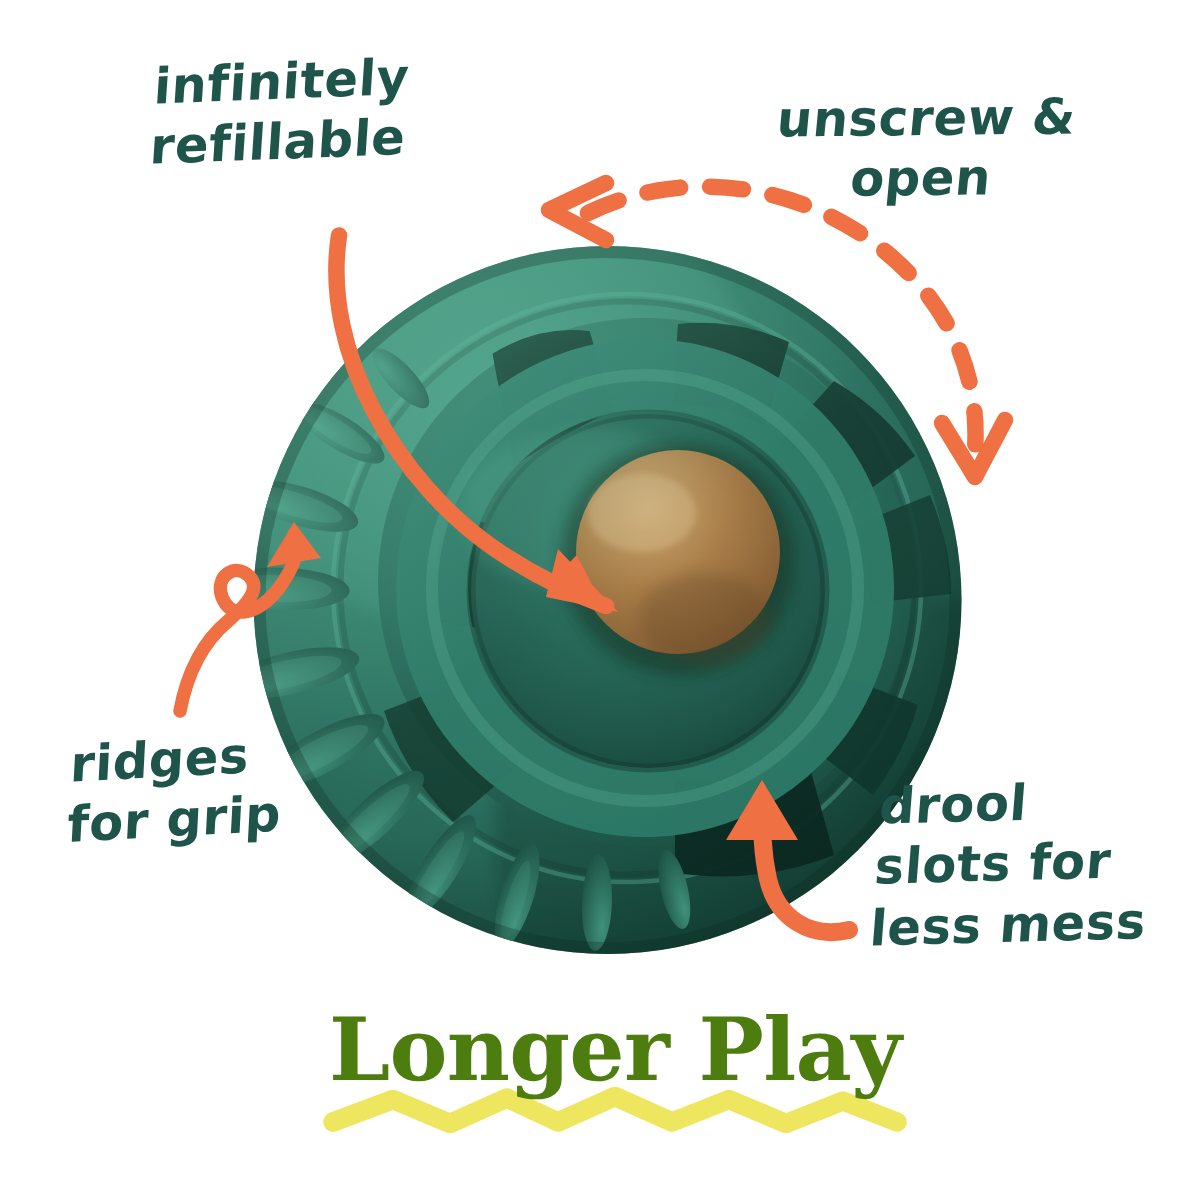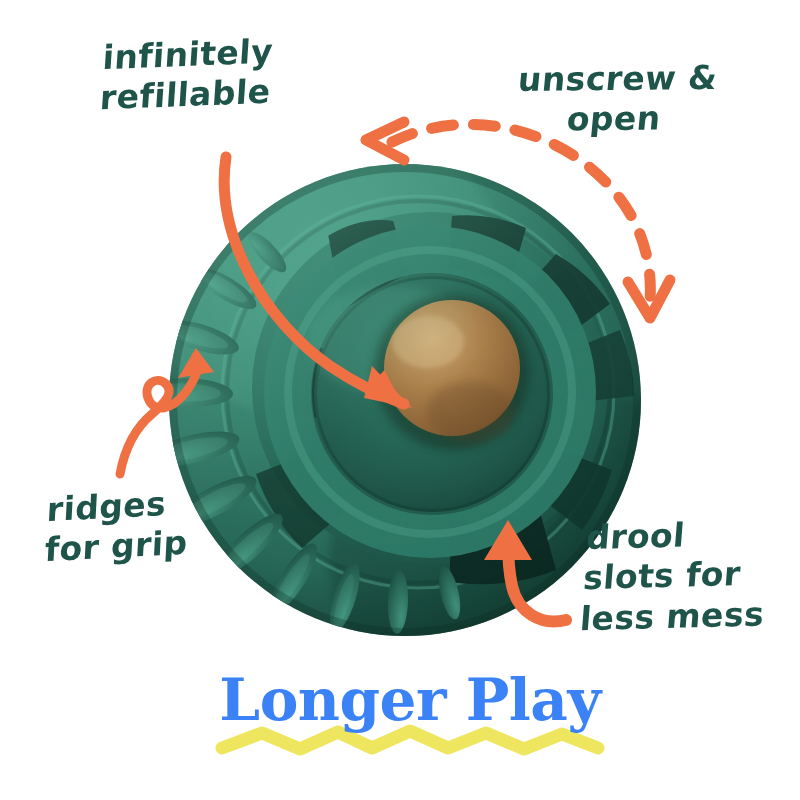--- a/index.html
+++ b/index.html
@@ -45,21 +45,21 @@
   }
   #label-drool {
     left: 588px; top: 518px;
     transform: rotate(-1.5deg) skewX(-6deg);
   }
   #product-title {
     position: absolute;
     left: 0; right: 0;
     top: 666px;
     text-align: center;
-    color: #3b82f6;
+    color: #4d7c0f;
     font-family: "DejaVu Serif", serif;
     font-weight: 700;
     font-size: 58px;
     letter-spacing: -0.5px;
     z-index: 4;
     margin-left: 20px;
   }
 </style>
 </head>
 <body>

